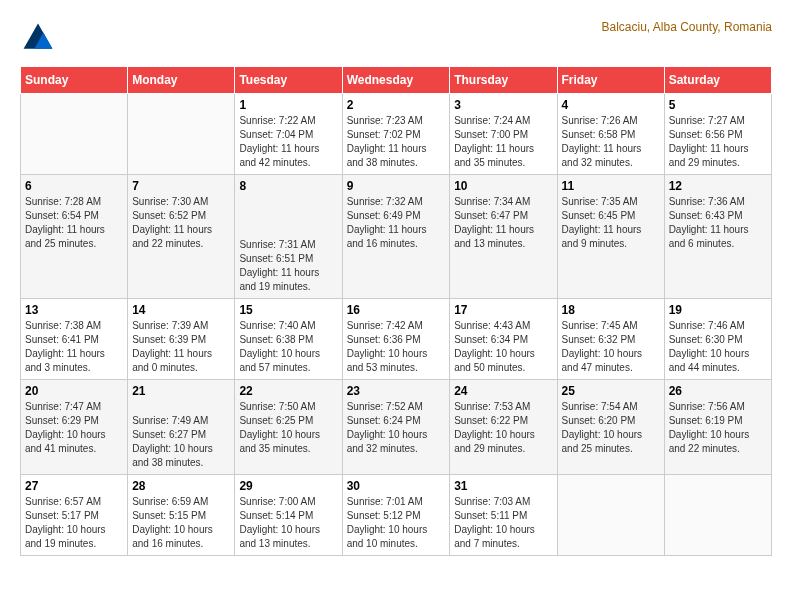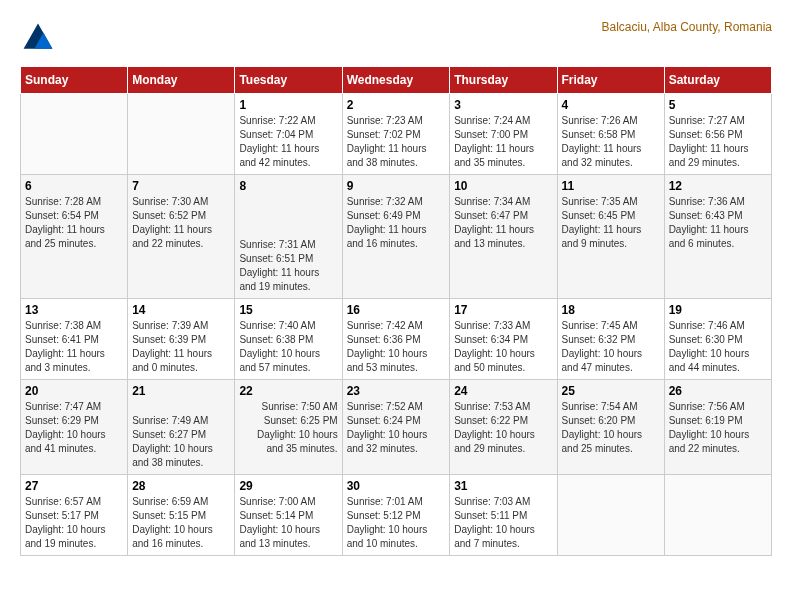--- a/index.html
+++ b/index.html
@@ -41,21 +41,21 @@
     .subtitle {
       font-size: 12px;
       color: #a16207;
     }
     table {
       width: 100%;
       border-collapse: collapse;
       font-size: 11px;
     }
     thead tr th {
-      background: #b91c1c;
+      background: #ef4444;
       color: #fff;
       padding: 6px 4px;
       text-align: left;
       font-size: 12px;
       font-weight: bold;
       border: 1px solid #fff;
       margin-top: 18px;
     }
     tbody tr td {
       border: 1px solid #ccc;
@@ -205,21 +205,21 @@
 Daylight: 10 hours and 57 minutes.</div>
         </td>
         <td>
           <span class="day-num">16</span>
           <div class="day-detail" style="white-space: pre-line;">Sunrise: 7:42 AM
 Sunset: 6:36 PM
 Daylight: 10 hours and 53 minutes.</div>
         </td>
         <td>
           <span class="day-num">17</span>
-          <div class="day-detail" style="white-space: pre-line;">Sunrise: 7:33 AM
+          <div class="day-detail" style="white-space: pre-line;">Sunrise: 4:43 AM
 Sunset: 6:34 PM
 Daylight: 10 hours and 50 minutes.</div>
         </td>
         <td>
           <span class="day-num">18</span>
           <div class="day-detail" style="white-space: pre-line;">Sunrise: 7:45 AM
 Sunset: 6:32 PM
 Daylight: 10 hours and 47 minutes.</div>
         </td>
         <td>
@@ -237,21 +237,21 @@
 Daylight: 10 hours and 41 minutes.</div>
         </td>
         <td>
           <span class="day-num">21</span>
           <div class="day-detail" style="white-space: pre-line; margin-top: 16px;">Sunrise: 7:49 AM
 Sunset: 6:27 PM
 Daylight: 10 hours and 38 minutes.</div>
         </td>
         <td>
           <span class="day-num">22</span>
-          <div class="day-detail" style="white-space: pre-line; text-align: right;">Sunrise: 7:50 AM
+          <div class="day-detail" style="white-space: pre-line;">Sunrise: 7:50 AM
 Sunset: 6:25 PM
 Daylight: 10 hours and 35 minutes.</div>
         </td>
         <td>
           <span class="day-num">23</span>
           <div class="day-detail" style="white-space: pre-line;">Sunrise: 7:52 AM
 Sunset: 6:24 PM
 Daylight: 10 hours and 32 minutes.</div>
         </td>
         <td>

